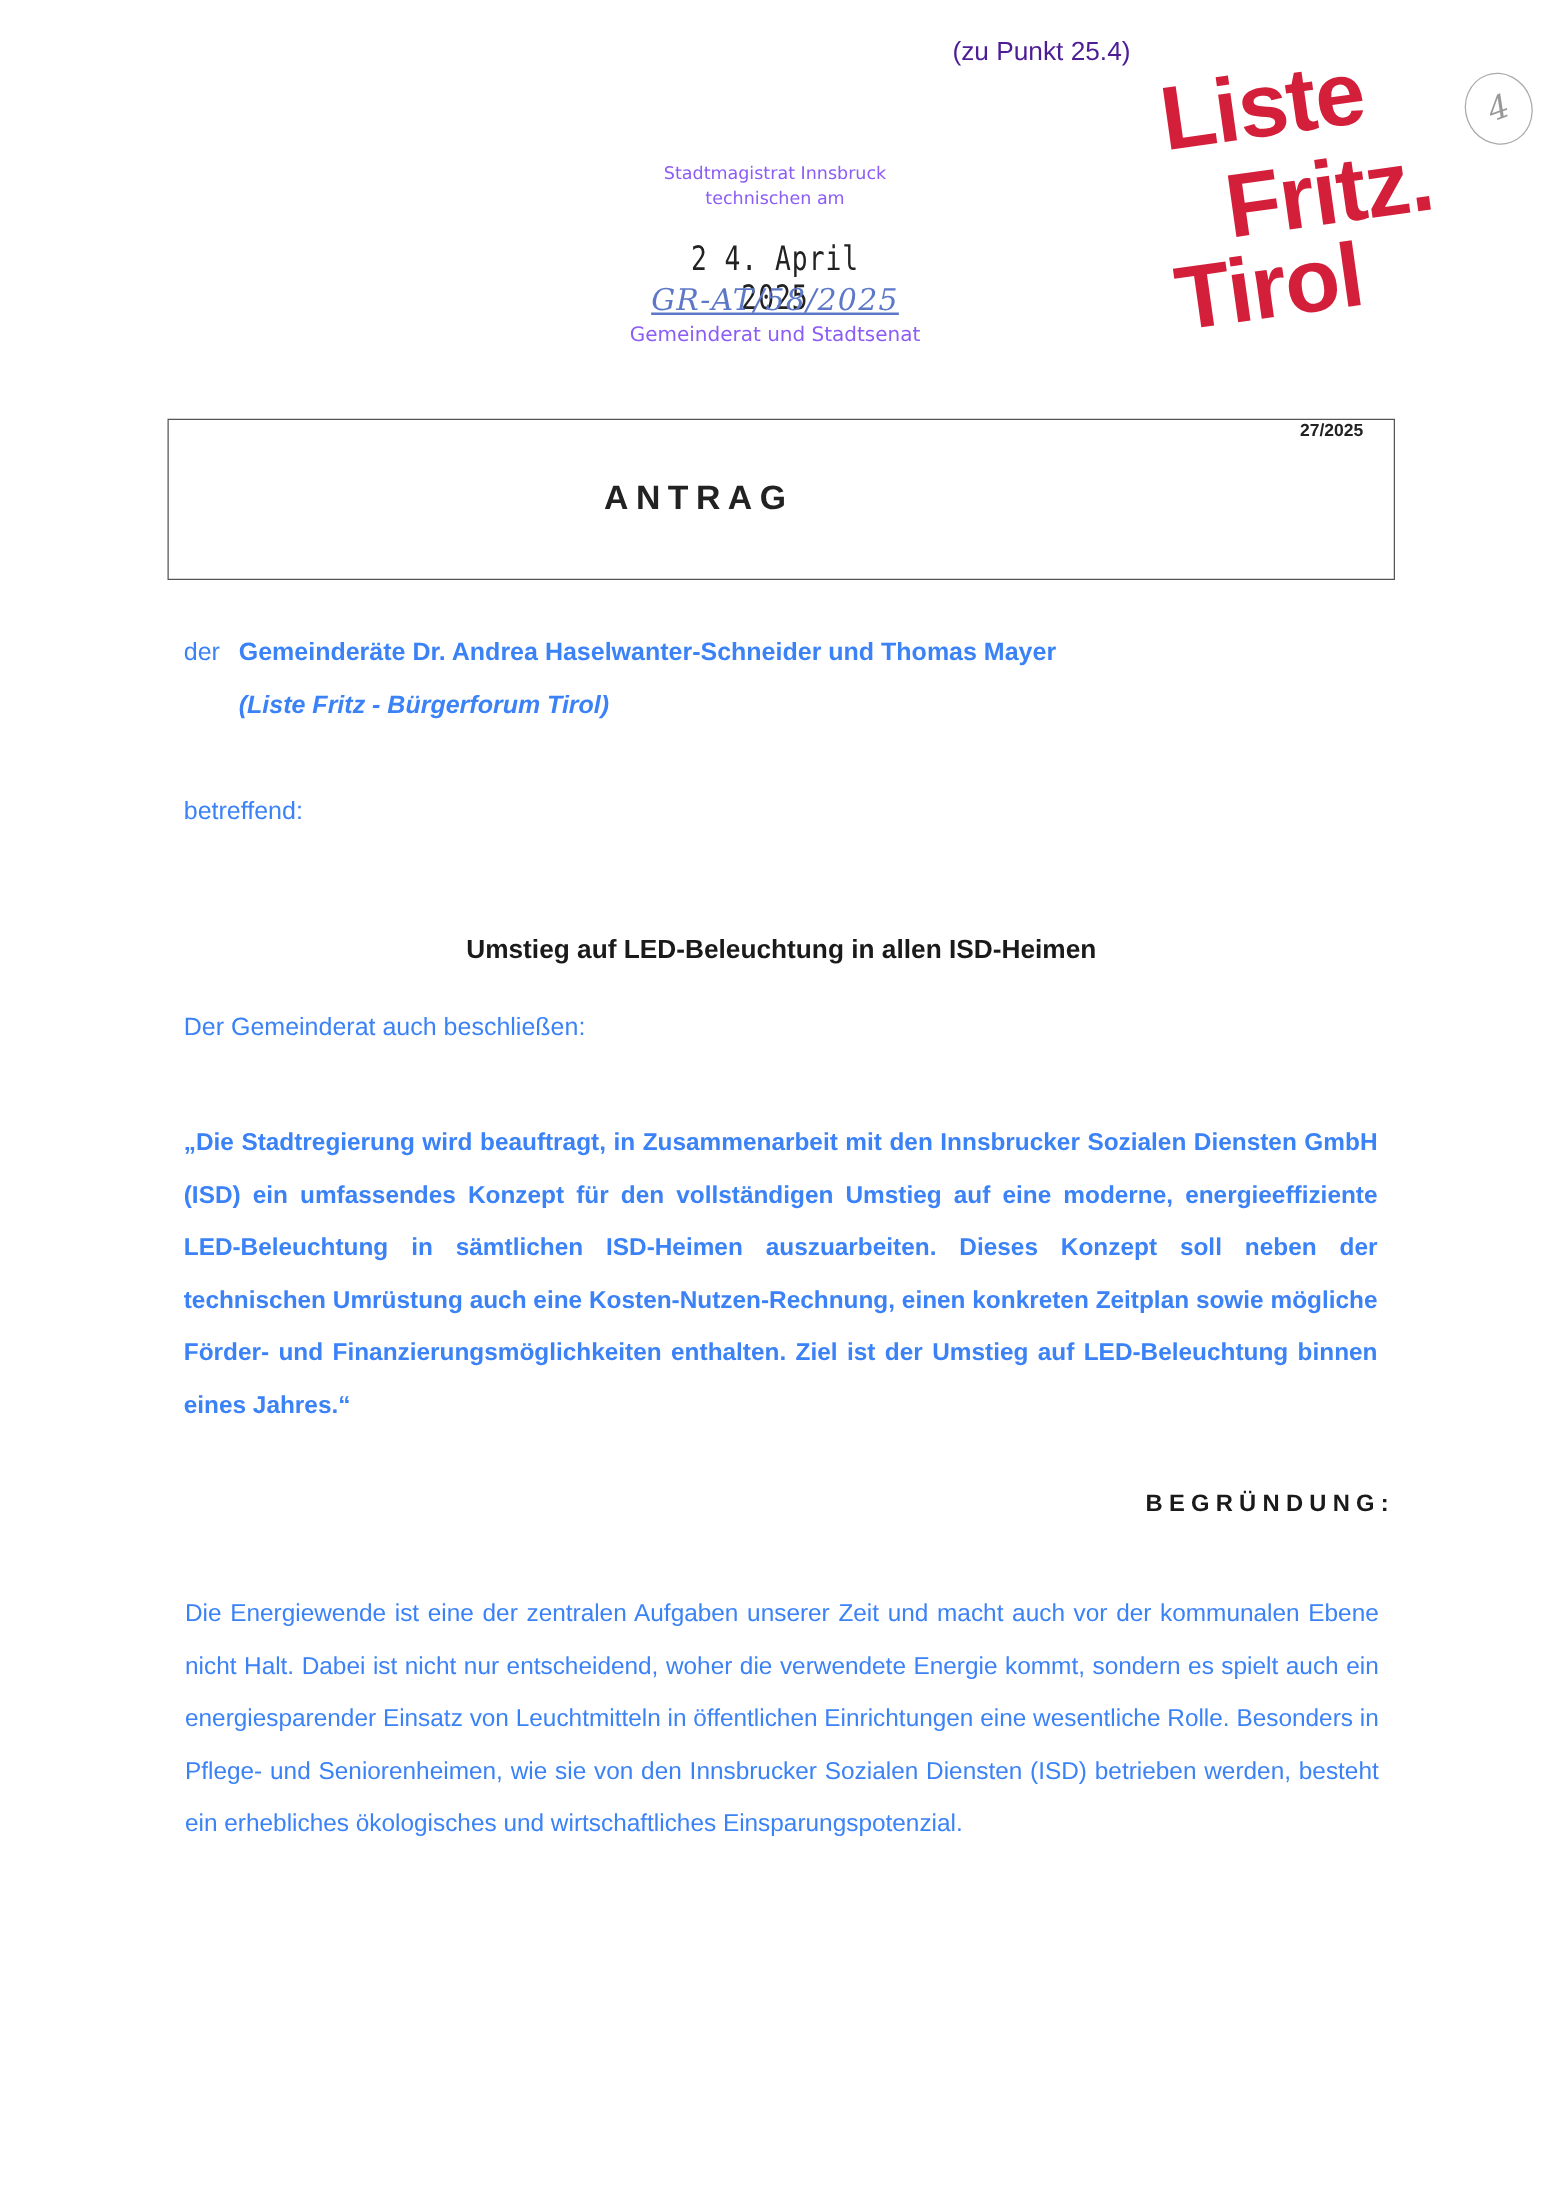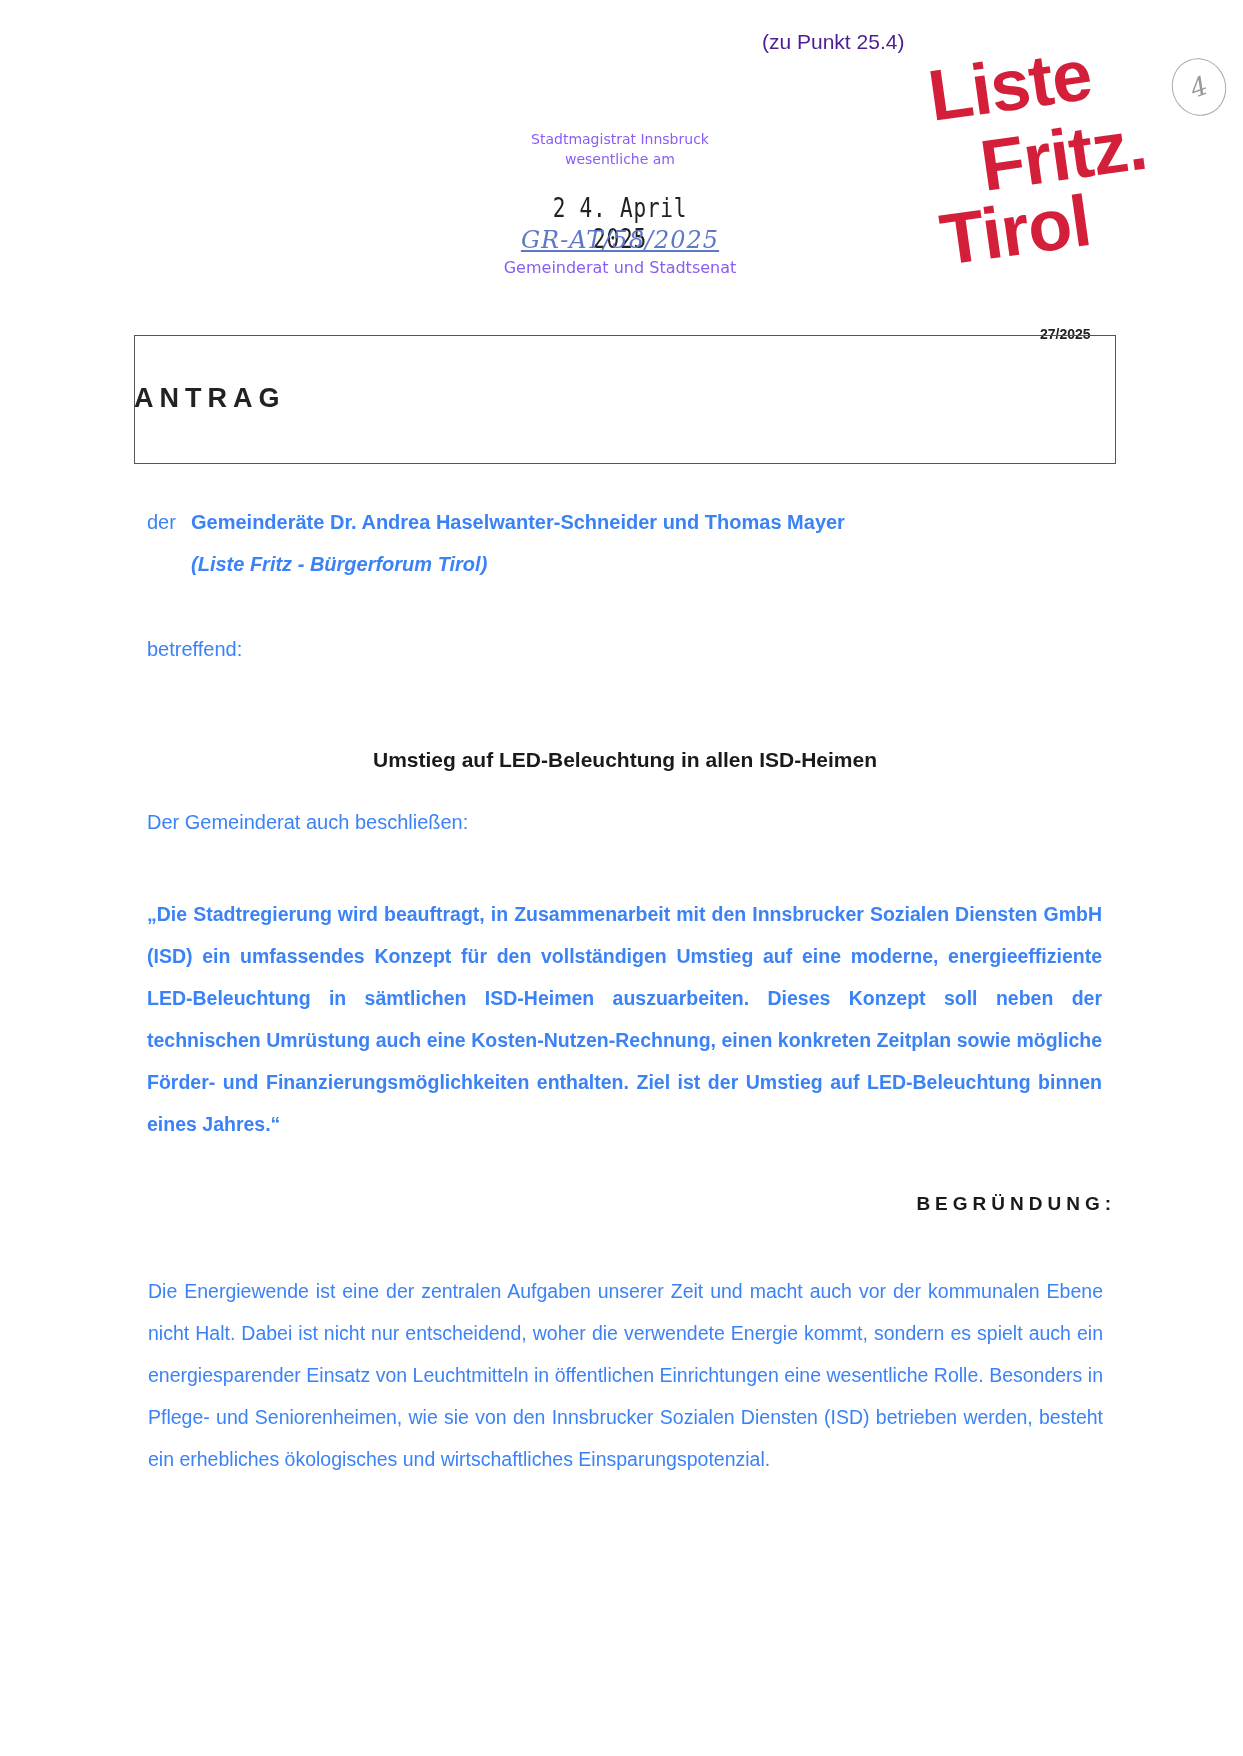--- a/index.html
+++ b/index.html
@@ -12,42 +12,42 @@
   .stamp-l2 { top: 151px; }
   .stamp-date { left: 500px; width: 240px; text-align: center; top: 192px; font-size: 27px; font-family: "DejaVu Sans Mono", monospace; color: #222; transform: scaleX(0.78); letter-spacing: 1px; }
   .stamp-hand { left: 500px; width: 240px; text-align: center; top: 226px; font-size: 24px; font-style: italic; color: #5d78c7; font-family: "DejaVu Serif", serif; letter-spacing: 1px; text-decoration: underline; }
   .stamp-l3 { top: 258px; font-size: 16px; }
   .logo { left: 930px; top: 52px; width: 260px; height: 230px; }
   .logo-line { position: absolute; font-family: "Liberation Sans", sans-serif; font-weight: 700; color: #d41f3a; font-size: 72px; line-height: 1; transform: rotate(-8deg); transform-origin: left bottom; letter-spacing: -1px; }
   .logo-l1 { left: 4px; top: 8px; }
   .logo-l2 { left: 56px; top: 78px; }
   .logo-l3 { left: 16px; top: 152px; }
   .circle-num { left: 1172px; top: 58px; width: 52px; height: 56px; border: 1.5px solid #aaa; border-radius: 50%; transform: rotate(-20deg); color: #999; font-size: 26px; font-style: italic; text-align: center; line-height: 56px; font-family: "DejaVu Serif", serif; }
-  .docnum { left: 1040px; top: 326px; font-size: 14px; font-weight: 700; color: #222; }
+  .docnum { left: 1040px; top: 336px; font-size: 14px; font-weight: 700; color: #222; }
   .box { left: 134px; top: 335px; width: 982px; height: 129px; border: 1.5px solid #555; box-sizing: border-box; }
-  .box-title { left: 134px; width: 850px; top: 383px; font-size: 27px; font-weight: 700; letter-spacing: 6px; color: #222; }
+  .box-title { left: 134px; width: 850px; top: 383px; text-align: center; font-size: 27px; font-weight: 700; letter-spacing: 6px; color: #222; }
   .body-text { font-size: 20px; color: #3b82f6; font-family: "Liberation Sans", sans-serif; }
   .der { left: 147px; top: 511px; }
   .authors { left: 191px; top: 511px; font-weight: 700; }
   .party { left: 191px; top: 553px; font-weight: 700; font-style: italic; }
   .betreffend { left: 147px; top: 638px; }
   .subject { left: 134px; width: 982px; top: 724px; text-align: center; font-size: 21px; font-weight: 700; margin-top: 24px; }
   .resolve { left: 147px; top: 811px; }
   .motion { left: 147px; top: 893px; width: 955px; font-weight: 700; text-align: justify; line-height: 42px; font-size: 19.5px; }
   .begr { left: 134px; width: 982px; top: 1193px; text-align: right; font-size: 19px; font-weight: 700; letter-spacing: 5px; }
   .reason { left: 148px; top: 1270px; width: 955px; text-align: justify; line-height: 42px; font-size: 19.5px; }
 </style>
 </head>
 <body>
 
 <div class="abs ref-note">(zu Punkt 25.4)</div>
 
 <div>
   <div class="abs stamp-label stamp-l1">Stadtmagistrat Innsbruck</div>
-  <div class="abs stamp-label stamp-l2">wesentliche am</div>
+  <div class="abs stamp-label stamp-l2">technischen am</div>
   <div class="abs stamp-date">2 4. April 2025</div>
   <div class="abs stamp-hand">GR-AT/58/2025</div>
   <div class="abs stamp-label stamp-l3">Gemeinderat und Stadtsenat</div>
 </div>
 
 <div class="abs logo">
   <div class="logo-line logo-l1">Liste</div>
   <div class="logo-line logo-l2">Fritz.</div>
   <div class="logo-line logo-l3">Tirol</div>
 </div>

